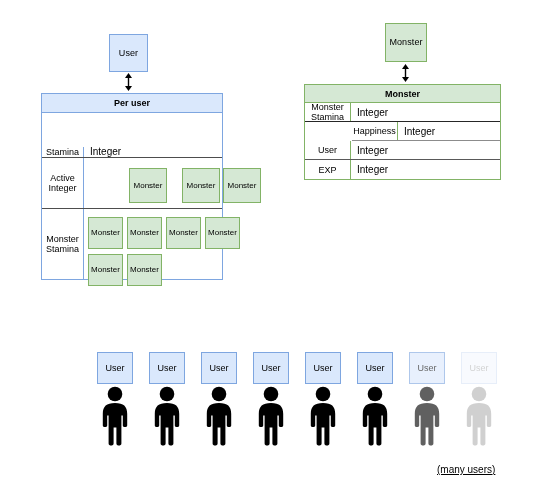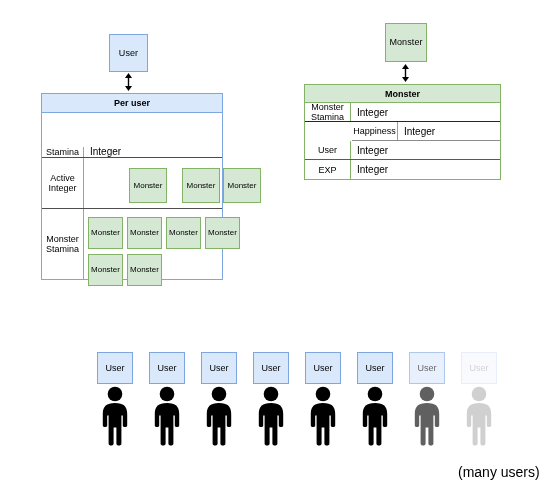--- a/index.html
+++ b/index.html
@@ -149,24 +149,25 @@
     margin: 0 auto;
     background: #dae8fc;
     border: 1px solid #7ea6e0;
     display: flex; align-items: center; justify-content: center;
     font-size: 9px;
   }
   .crowd-person { display: block; margin: 2px auto 0; }
 
   #many-users-caption {
     position: absolute;
-    left: 458px;
+    left: 437px;
     top: 464px;
-    font-size: 14px;
+    font-size: 10px;
     white-space: nowrap;
+    text-decoration: underline;
   }
 </style>
 </head>
 <body>
 
 <div class="chip chip-user" id="user-chip" style="left:109px; top:34px; width:39px; height:38px;">
   <span>User</span>
 </div>
 
 <svg class="darrow" id="arrow-user" style="left:124px; top:73px; height:18px;" viewBox="0 0 9 18">

